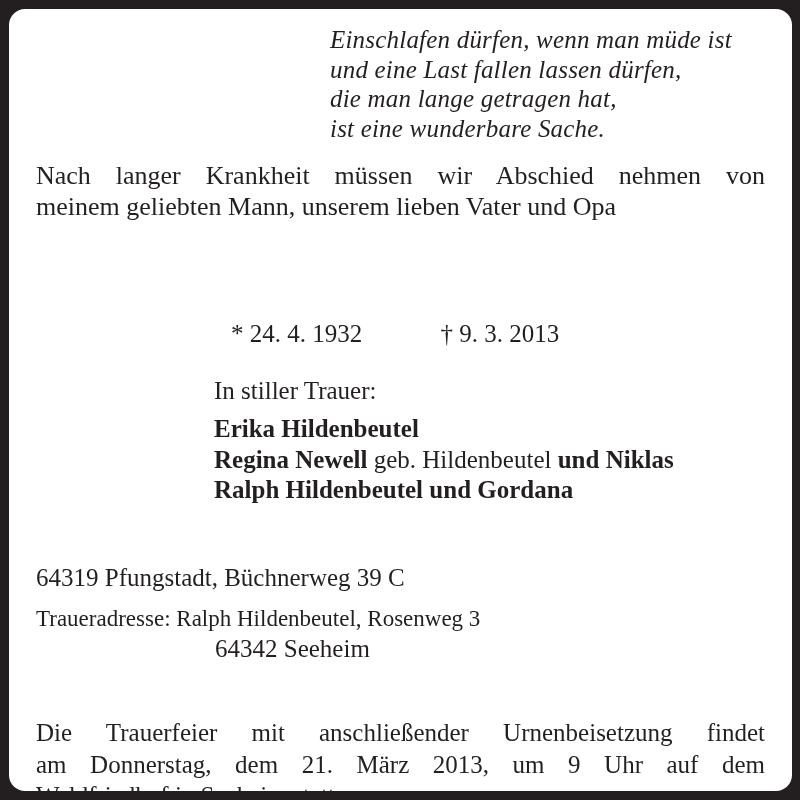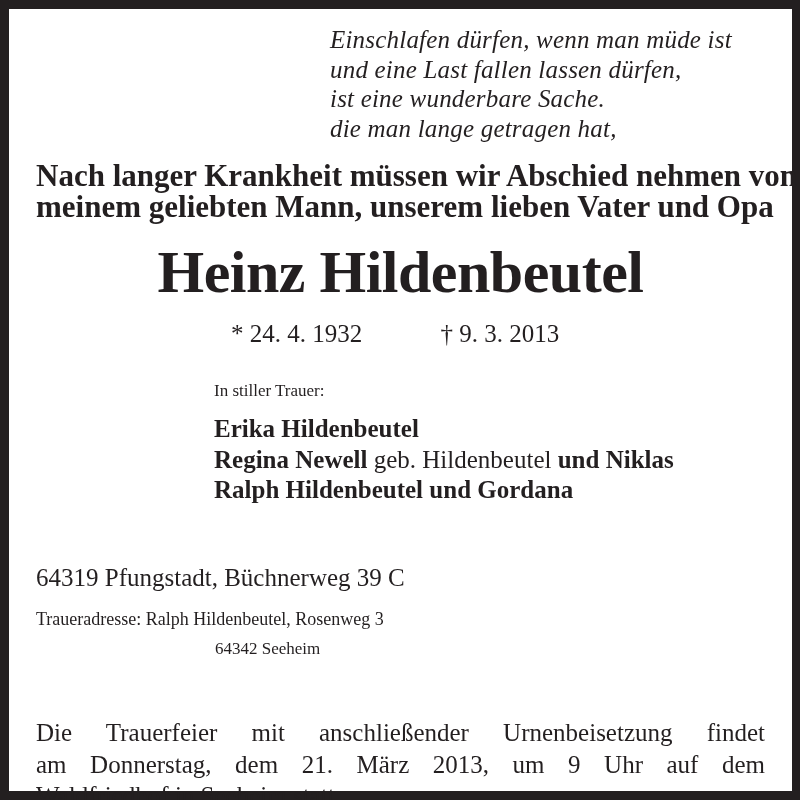--- a/index.html
+++ b/index.html
@@ -1,55 +1,54 @@
 <!DOCTYPE html>
 <html><head>
 <meta charset="utf-8">
 <style>
   html, body { margin:0; padding:0; }
   body { width:800px; height:800px; background:#231f20; position:relative; overflow:hidden; }
   .card { position:absolute; left:9px; top:9px; width:783px; height:782px; background:#ffffff; color:#231f20;
-    font-family:"Liberation Serif", "DejaVu Serif", serif; }
+    font-family:"Liberation Serif", "DejaVu Serif", serif;border-radius:16px; }
   .poem { position:absolute; left:321px; top:16px; font-style:italic; font-size:25px; line-height:29.5px; letter-spacing:0.2px; }
   .poem div { white-space:nowrap; }
-  .intro { position:absolute; left:27px; top:151px; width:729px; font-size:31px; line-height:31px;font-weight:bold; }
+  .intro { position:absolute; left:27px; top:151px; width:729px; font-size:26px; line-height:31px; }
   .intro .l1 { text-align:justify; text-align-last:justify; white-space:nowrap; }
   .intro .l2 { white-space:nowrap; }
   .name { position:absolute; left:0; width:783px; top:228px; text-align:center; font-weight:bold; font-size:60px; line-height:70px; letter-spacing:-0.5px; }
   .dates { position:absolute; left:222px; top:310px; font-size:25px; line-height:30px; white-space:nowrap; }
   .dates span { display:inline-block;text-align:center; }
   .dates .death { margin-left:72px; }
-  .mourning { position:absolute; left:205px; top:366px; font-size:17px; line-height:31px; }
+  .mourning { position:absolute; left:205px; top:366px; font-size:25px; line-height:31px; }
   .mourners { position:absolute; left:205px; top:405px; font-size:25px; line-height:30.5px; }
   .mourners div { white-space:nowrap; }
   .b { font-weight:bold;text-align:center; }
   .addr1 { position:absolute; left:27px; top:554px; font-size:25px; line-height:30px; white-space:nowrap; }
-  .addr2 { position:absolute; left:27px; top:595px; font-size:18px; line-height:30px; white-space:nowrap; }
-  .addr3 { position:absolute; left:206px; top:625px; font-size:17px; line-height:30px; white-space:nowrap; }
+  .addr2 { position:absolute; left:27px; top:595px; font-size:23px; line-height:30px; white-space:nowrap; }
+  .addr3 { position:absolute; left:206px; top:625px; font-size:25px; line-height:30px; white-space:nowrap; }
   .service { position:absolute; left:27px; top:668px; width:729px; font-size:25px; line-height:31.5px;margin-top:40px; }
   .service .j { text-align:justify; text-align-last:justify; white-space:nowrap; }
 </style>
 </head>
 <body>
 
 <div class="card">
 
   <div class="poem">
     <div>Einschlafen dürfen, wenn man müde ist</div>
     <div>und eine Last fallen lassen dürfen,</div>
+    <div>die man lange getragen hat,</div>
     <div>ist eine wunderbare Sache.</div>
-    <div>die man lange getragen hat,</div>
   </div>
 
   <div class="intro">
     <div class="l1">Nach langer Krankheit müssen wir Abschied nehmen von</div>
     <div class="l2">meinem geliebten Mann, unserem lieben Vater und Opa</div>
   </div>
 
-  <div class="name">Heinz Hildenbeutel</div>
 
   <div class="dates">
     <span>* 24. 4. 1932</span>
     <span class="death">† 9. 3. 2013</span>
   </div>
 
   <div class="mourning">In stiller Trauer:</div>
 
   <div class="mourners">
     <div>

